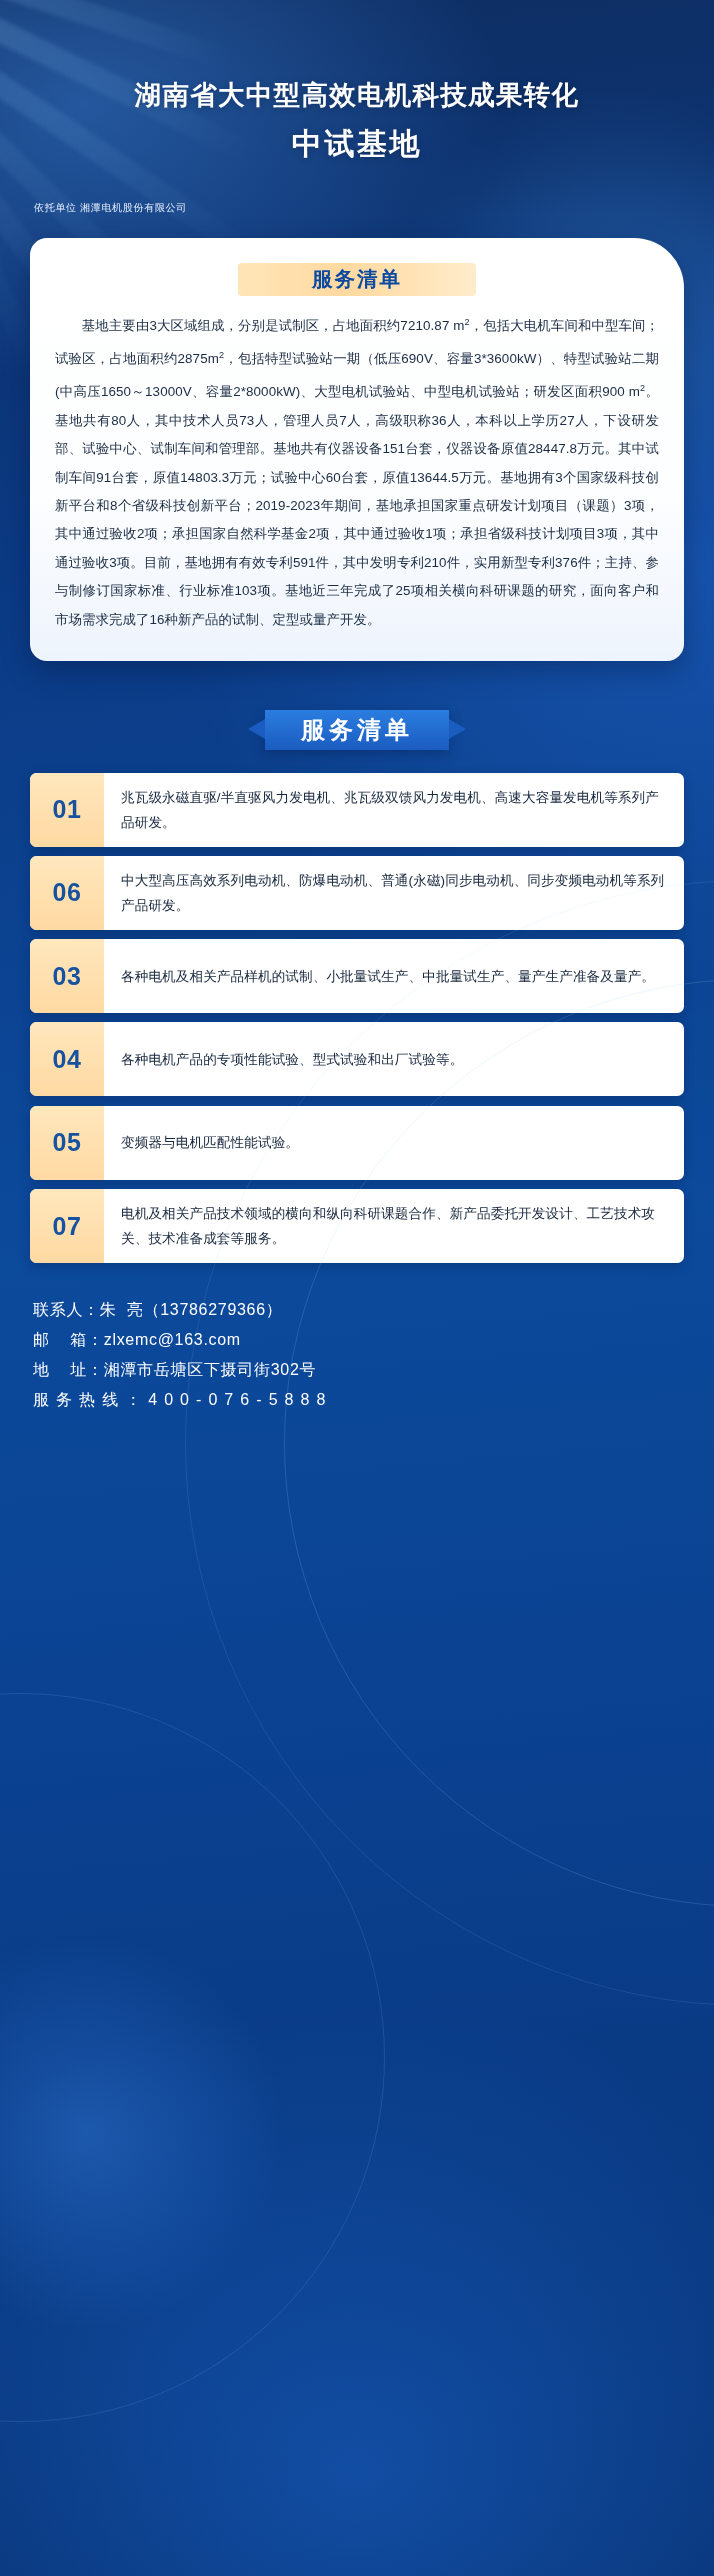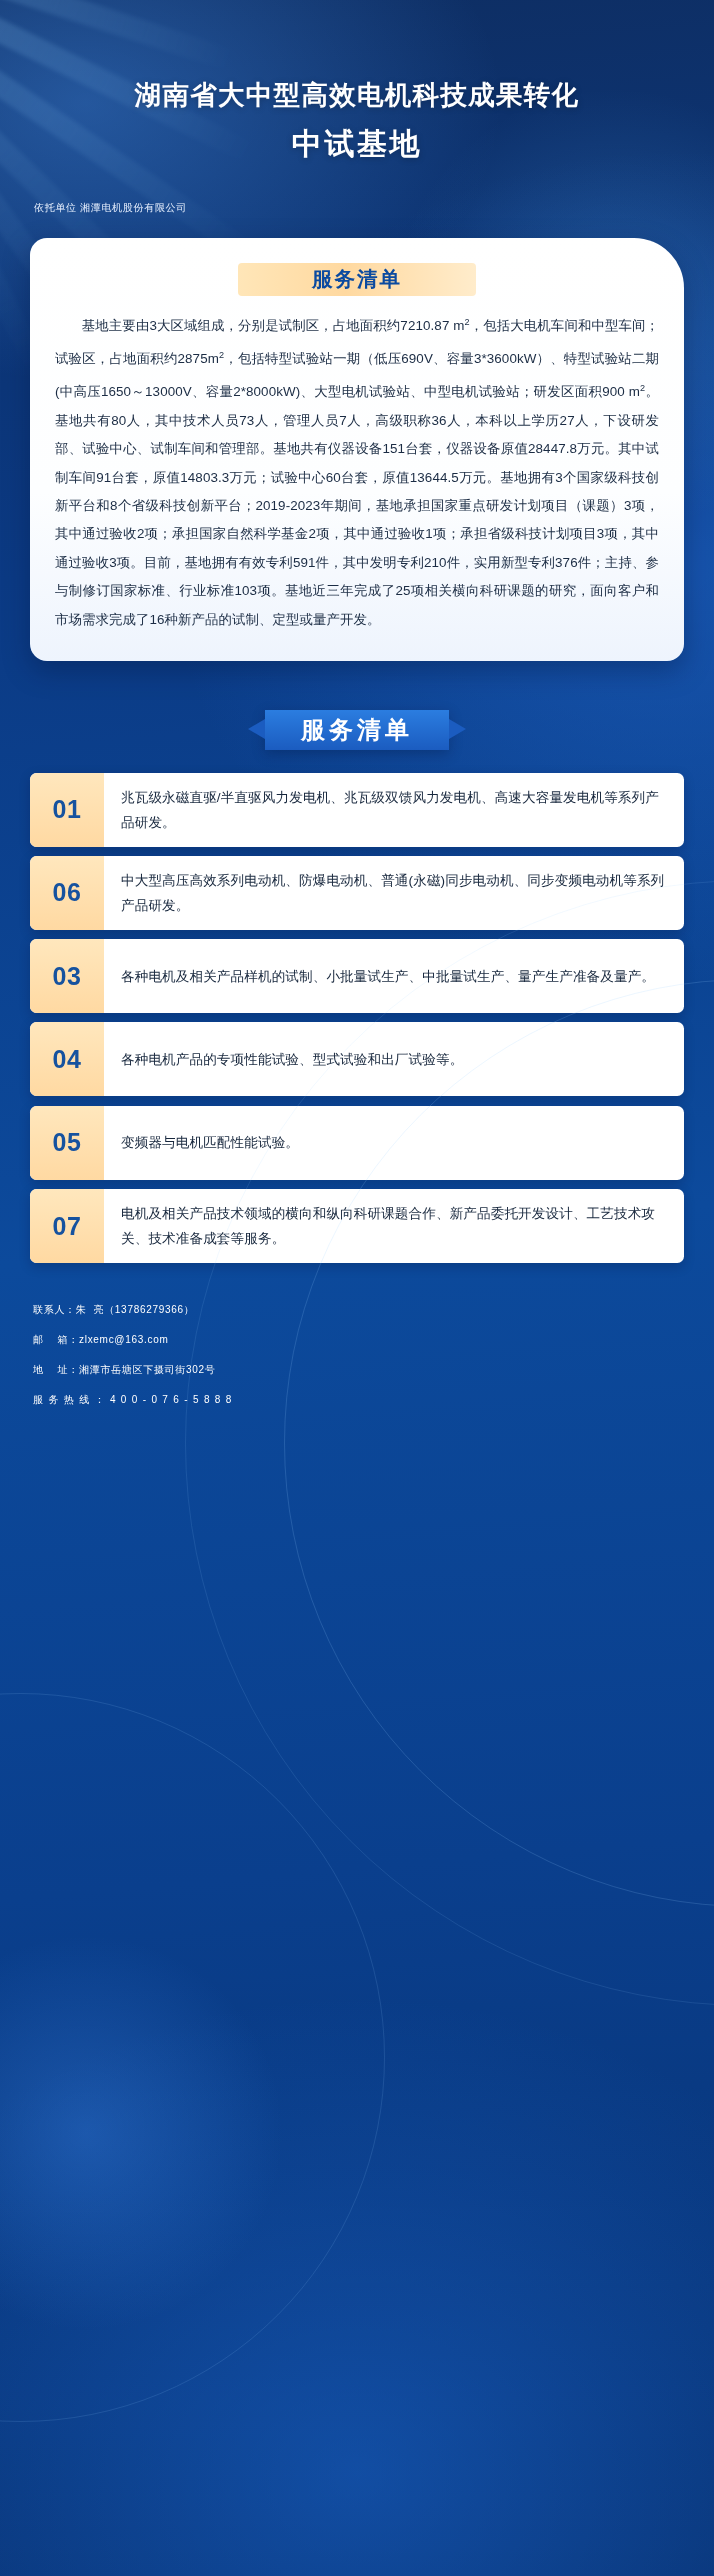--- a/index.html
+++ b/index.html
@@ -228,21 +228,21 @@
     font-size: 13.6px;
     line-height: 25px;
     color: #17273d;
     letter-spacing: 0.1px;
   }
 
   
   .contact {
     margin: 32px 0 0 33px;
     color: #ffffff;
-    font-size: 10px;
+    font-size: 16px;
     line-height: 30px;
     letter-spacing: 0.7px;
   }
   .contact .row { white-space: pre; }
   .contact .hotline {
     letter-spacing: 1.3px;
   }
 </style>
 </head>
 <body>

